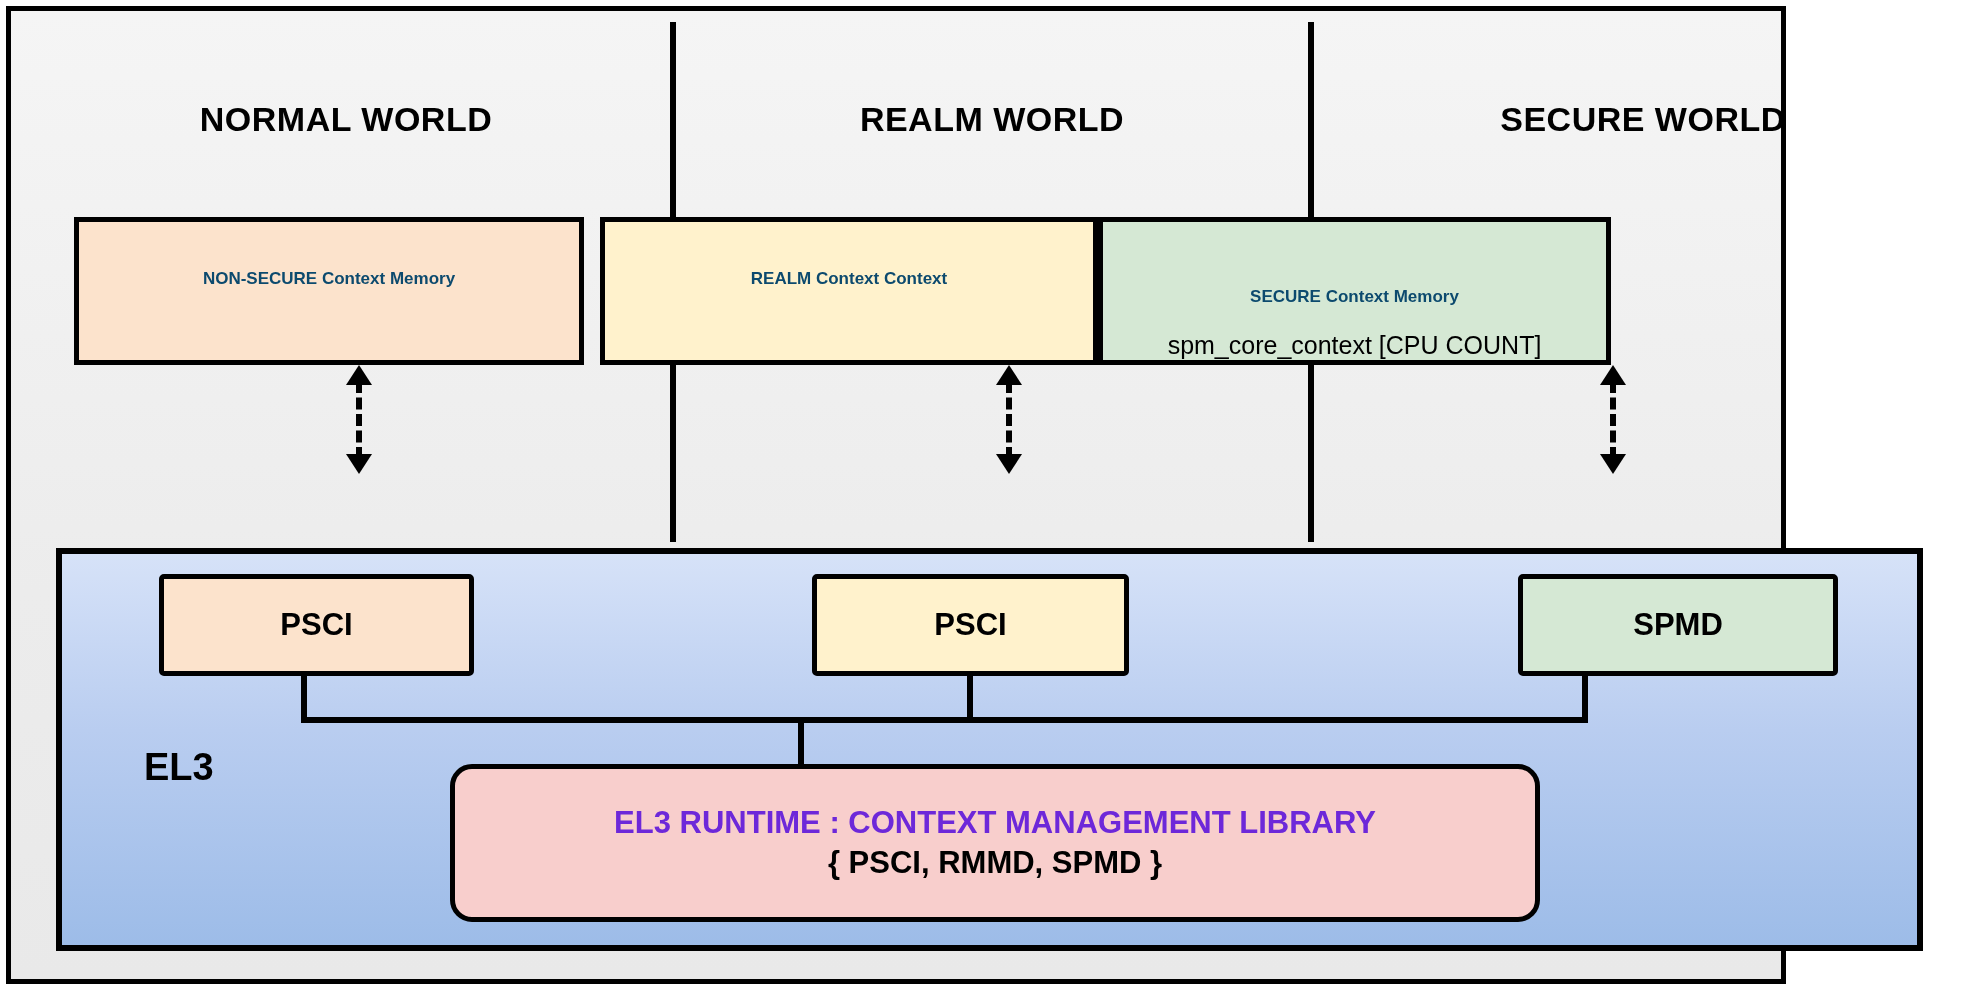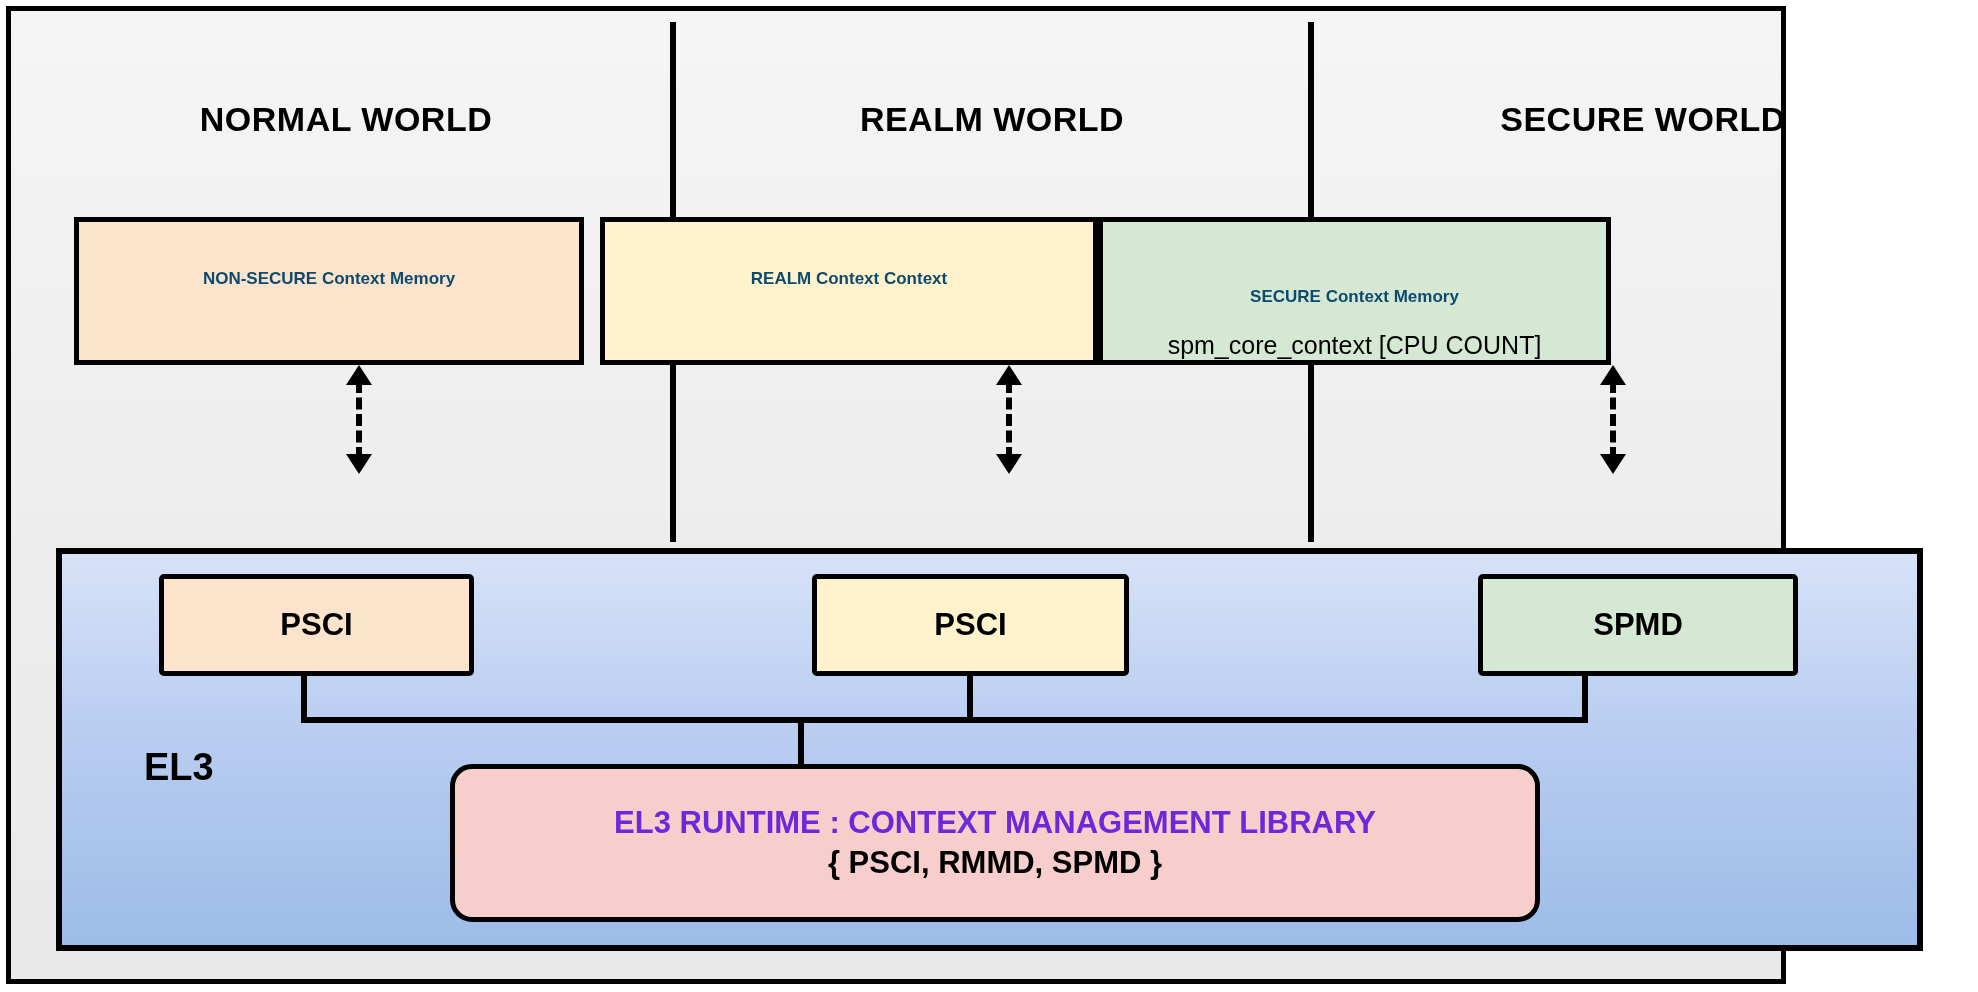--- a/index.html
+++ b/index.html
@@ -151,21 +151,21 @@
     box-sizing: border-box;
     display: flex;
     align-items: center;
     justify-content: center;
     font-size: 31px;
     font-weight: bold;
     color: #000000;
   }
   .disp.psci { left: 97px;  width: 315px; background: #fce3cc; }
   .disp.rmmd { left: 750px; width: 317px; background: #fff2cc; }
-  .disp.spmd { left: 1416px;width: 320px; background: #d5e8d4; }
+  .disp.spmd { left: 1456px;width: 320px; background: #d5e8d4; }
 
   
   .conn { position: absolute; background: #000000; }
   
   .conn.v-psci { left: 239px;  top: 122px; width: 6px;  height: 45px; }
   
   .conn.v-spmd { left: 1520px; top: 122px; width: 6px;  height: 45px; }
   
   .conn.h-bus  { left: 239px;  top: 163px; width: 1287px; height: 6px; }
   

